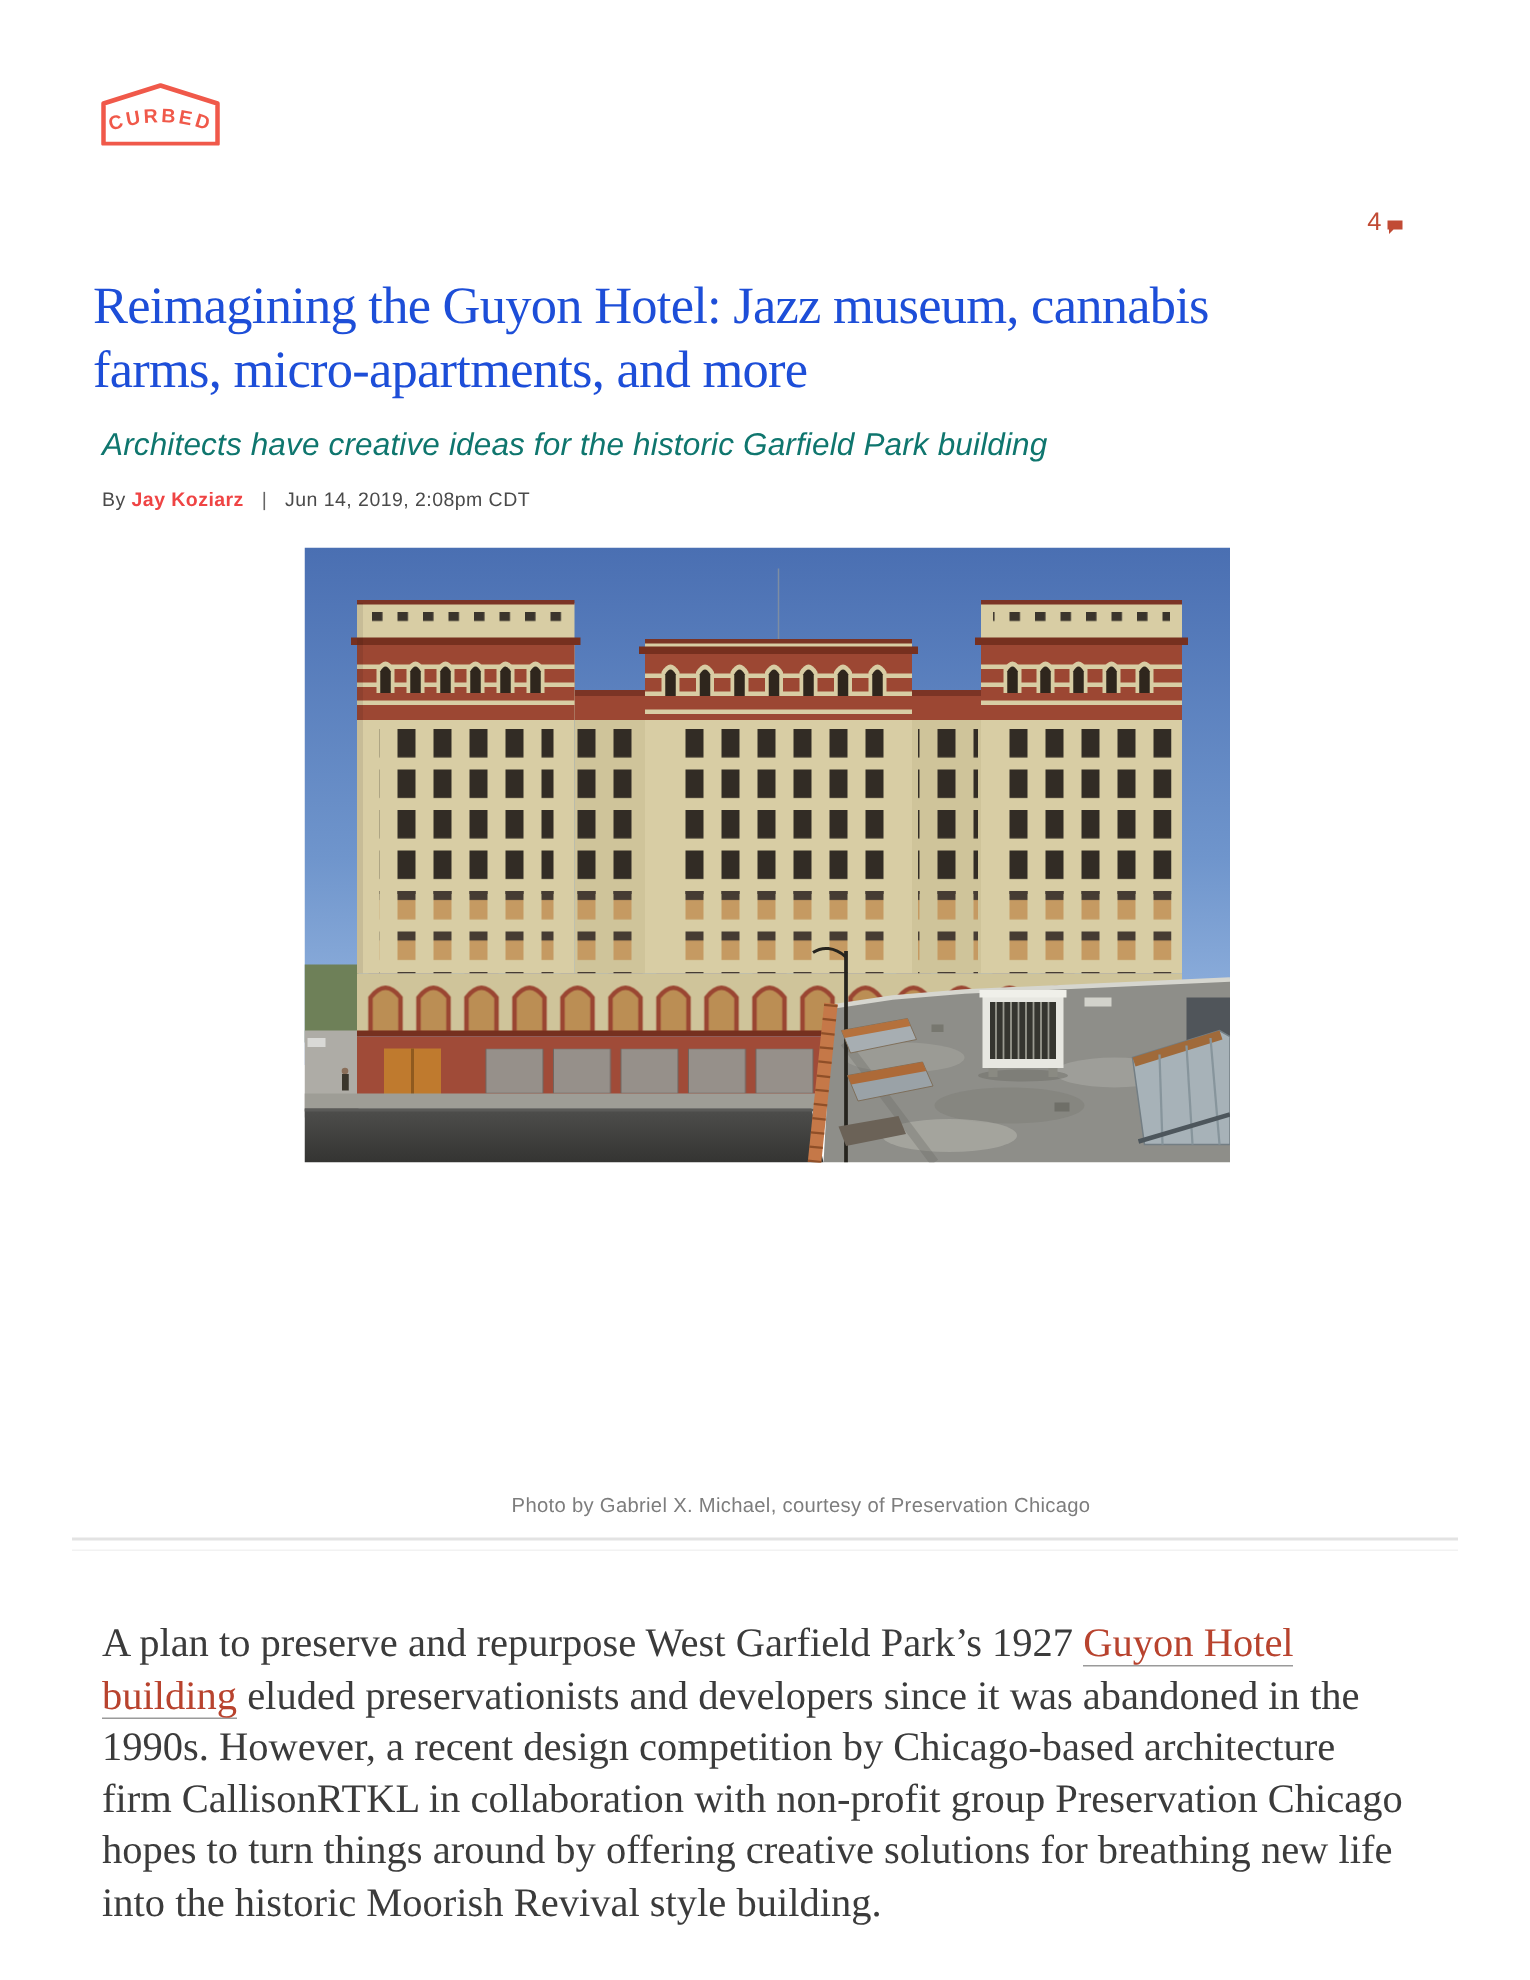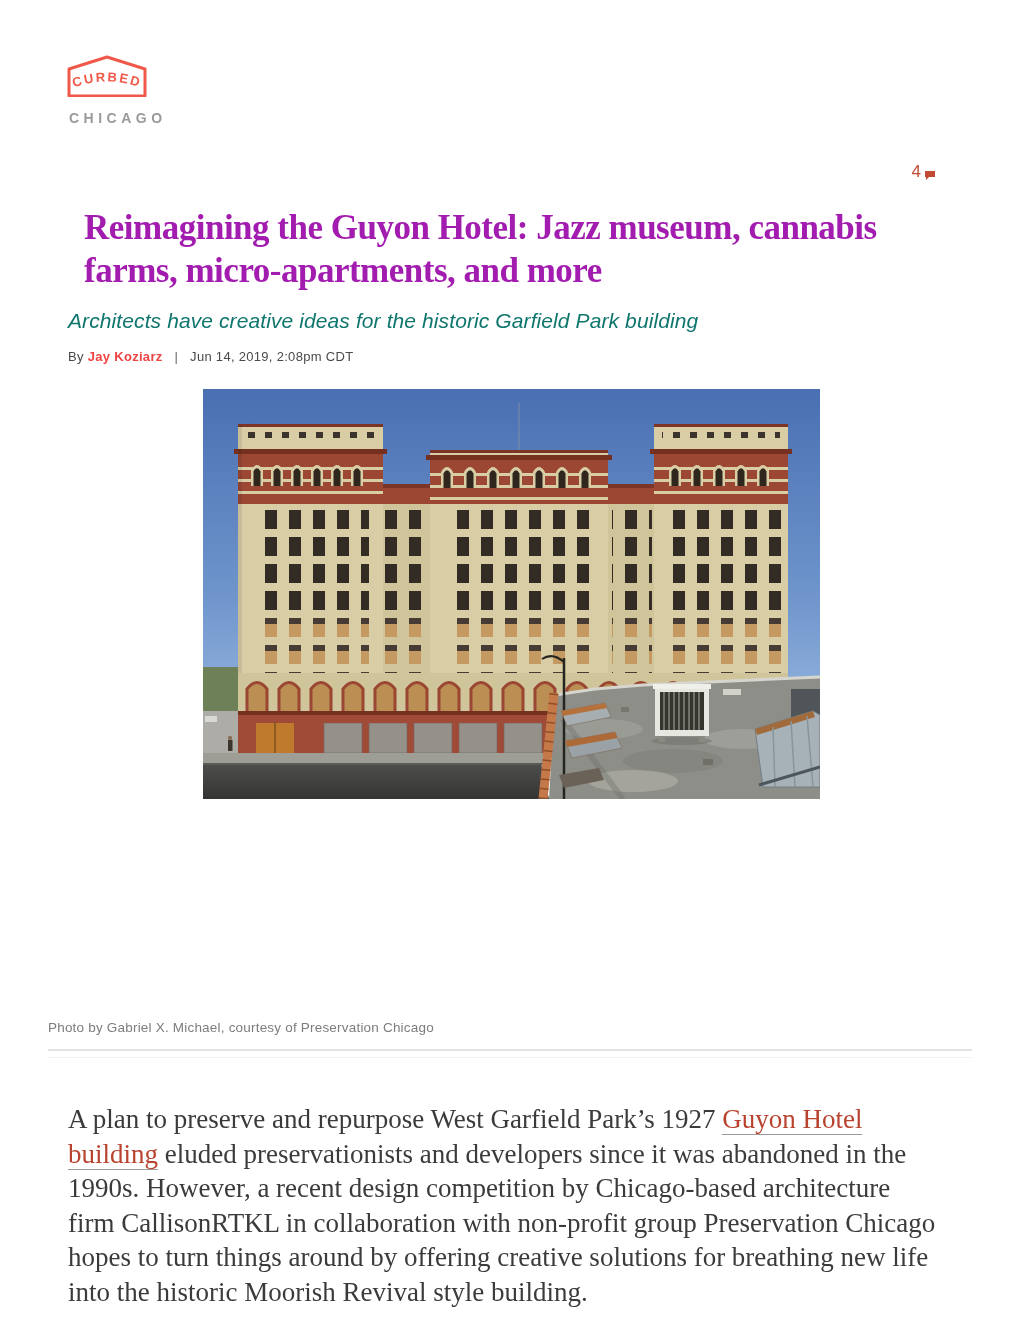--- a/index.html
+++ b/index.html
@@ -15,35 +15,35 @@
   .city{margin:9px 0 0 3px;font-size:14px;font-weight:bold;letter-spacing:4.5px;color:#9a9a9a;}
   
   .topbar{position:relative;margin:40px 68px 0 84px;height:20px;}
   .breadcrumbs{display:flex;gap:30px;font-size:12.5px;letter-spacing:1.4px;color:#9b9b9b;}
   .breadcrumbs a{color:#9b9b9b;text-decoration:none;}
   .comments{position:absolute;right:16px;top:-4px;display:flex;align-items:flex-start;gap:3px;
             color:#c14b35;font-size:17px;text-decoration:none;font-family:"Liberation Sans",sans-serif;}
   .comments svg{margin-top:8px;}
   
   .article-title{
-    margin:20px 66px 0 84px;max-width:800px;
-    font-family:"Liberation Serif",serif;font-weight:700;
-    font-size:35px;line-height:43px;letter-spacing:-0.5px;color:#a21caf;
+    margin:20px 66px 0 62px;max-width:800px;
+    font-family:"Liberation Serif",serif;font-weight:400;
+    font-size:35px;line-height:43px;letter-spacing:-0.5px;color:#1d4ed8;
   }
   .article-subtitle{
     margin:17px 66px 0 68px;font-style:italic;font-weight:400;
     font-size:21px;color:#0f766e;letter-spacing:0.1px;
   }
   .byline{margin:16px 0 0 68px;font-size:13px;color:#4a4a4a;letter-spacing:0.3px;}
   .byline .author{color:#ef4444;font-weight:bold;text-decoration:none;}
   .byline .sep{margin:0 8px;color:#666;}
   
   .hero{margin:25px 0 0 203px;width:617px;padding:0;}
   .hero svg{display:block;}
-  .hero-caption{margin:221px 0 0 48px;font-size:13.5px;color:#7d7d7d;letter-spacing:0.2px;}
+  .hero-caption{margin:221px 0 0 48px;font-size:13.5px;color:#7d7d7d;letter-spacing:0.2px;text-align:center;}
   .divider{margin:14px 0 0 48px;width:924px;height:2px;background:#e3e3e3;}
   .divider-faint{margin:6px 0 0 48px;width:924px;height:1px;background:#f2f2f2;}
   
   .article-body{
     margin:44px 68px 0 68px;max-width:874px;
     font-family:"Liberation Serif",serif;font-size:27px;line-height:34.5px;color:#3b3b3b;
   }
   .article-body a{color:#b8432e;text-decoration:none;border-bottom:1px solid #9a9a9a;}
 </style>
 </head>
@@ -52,21 +52,20 @@
 <header class="site-header">
   <a class="logo">
     <svg width="82" height="44" viewBox="0 0 82 44">
       <path d="M3,43 L3,16 L41,4 L79,16 L79,43 Z" fill="none" stroke="#f0594a" stroke-width="3" stroke-linejoin="round"></path>
       <path id="logoCurve" d="M12,33 Q41,24 70,33" fill="none"></path>
       <text font-family="Liberation Sans, sans-serif" font-size="13" font-weight="bold" letter-spacing="2" fill="#f0594a">
         <textPath href="#logoCurve" startOffset="50%" text-anchor="middle">CURBED</textPath>
       </text>
     </svg>
   </a>
-  <div class="city">CHICAGO</div>
 </header>
 
 <div class="topbar">
   <a class="comments">
     <span>4</span>
     <svg width="12" height="11" viewBox="0 0 12 11">
       <path d="M1,1 h10 v6 h-6 l-3,3 v-3 h-1 z" fill="#c14b35"></path>
     </svg>
   </a>
 </div>

